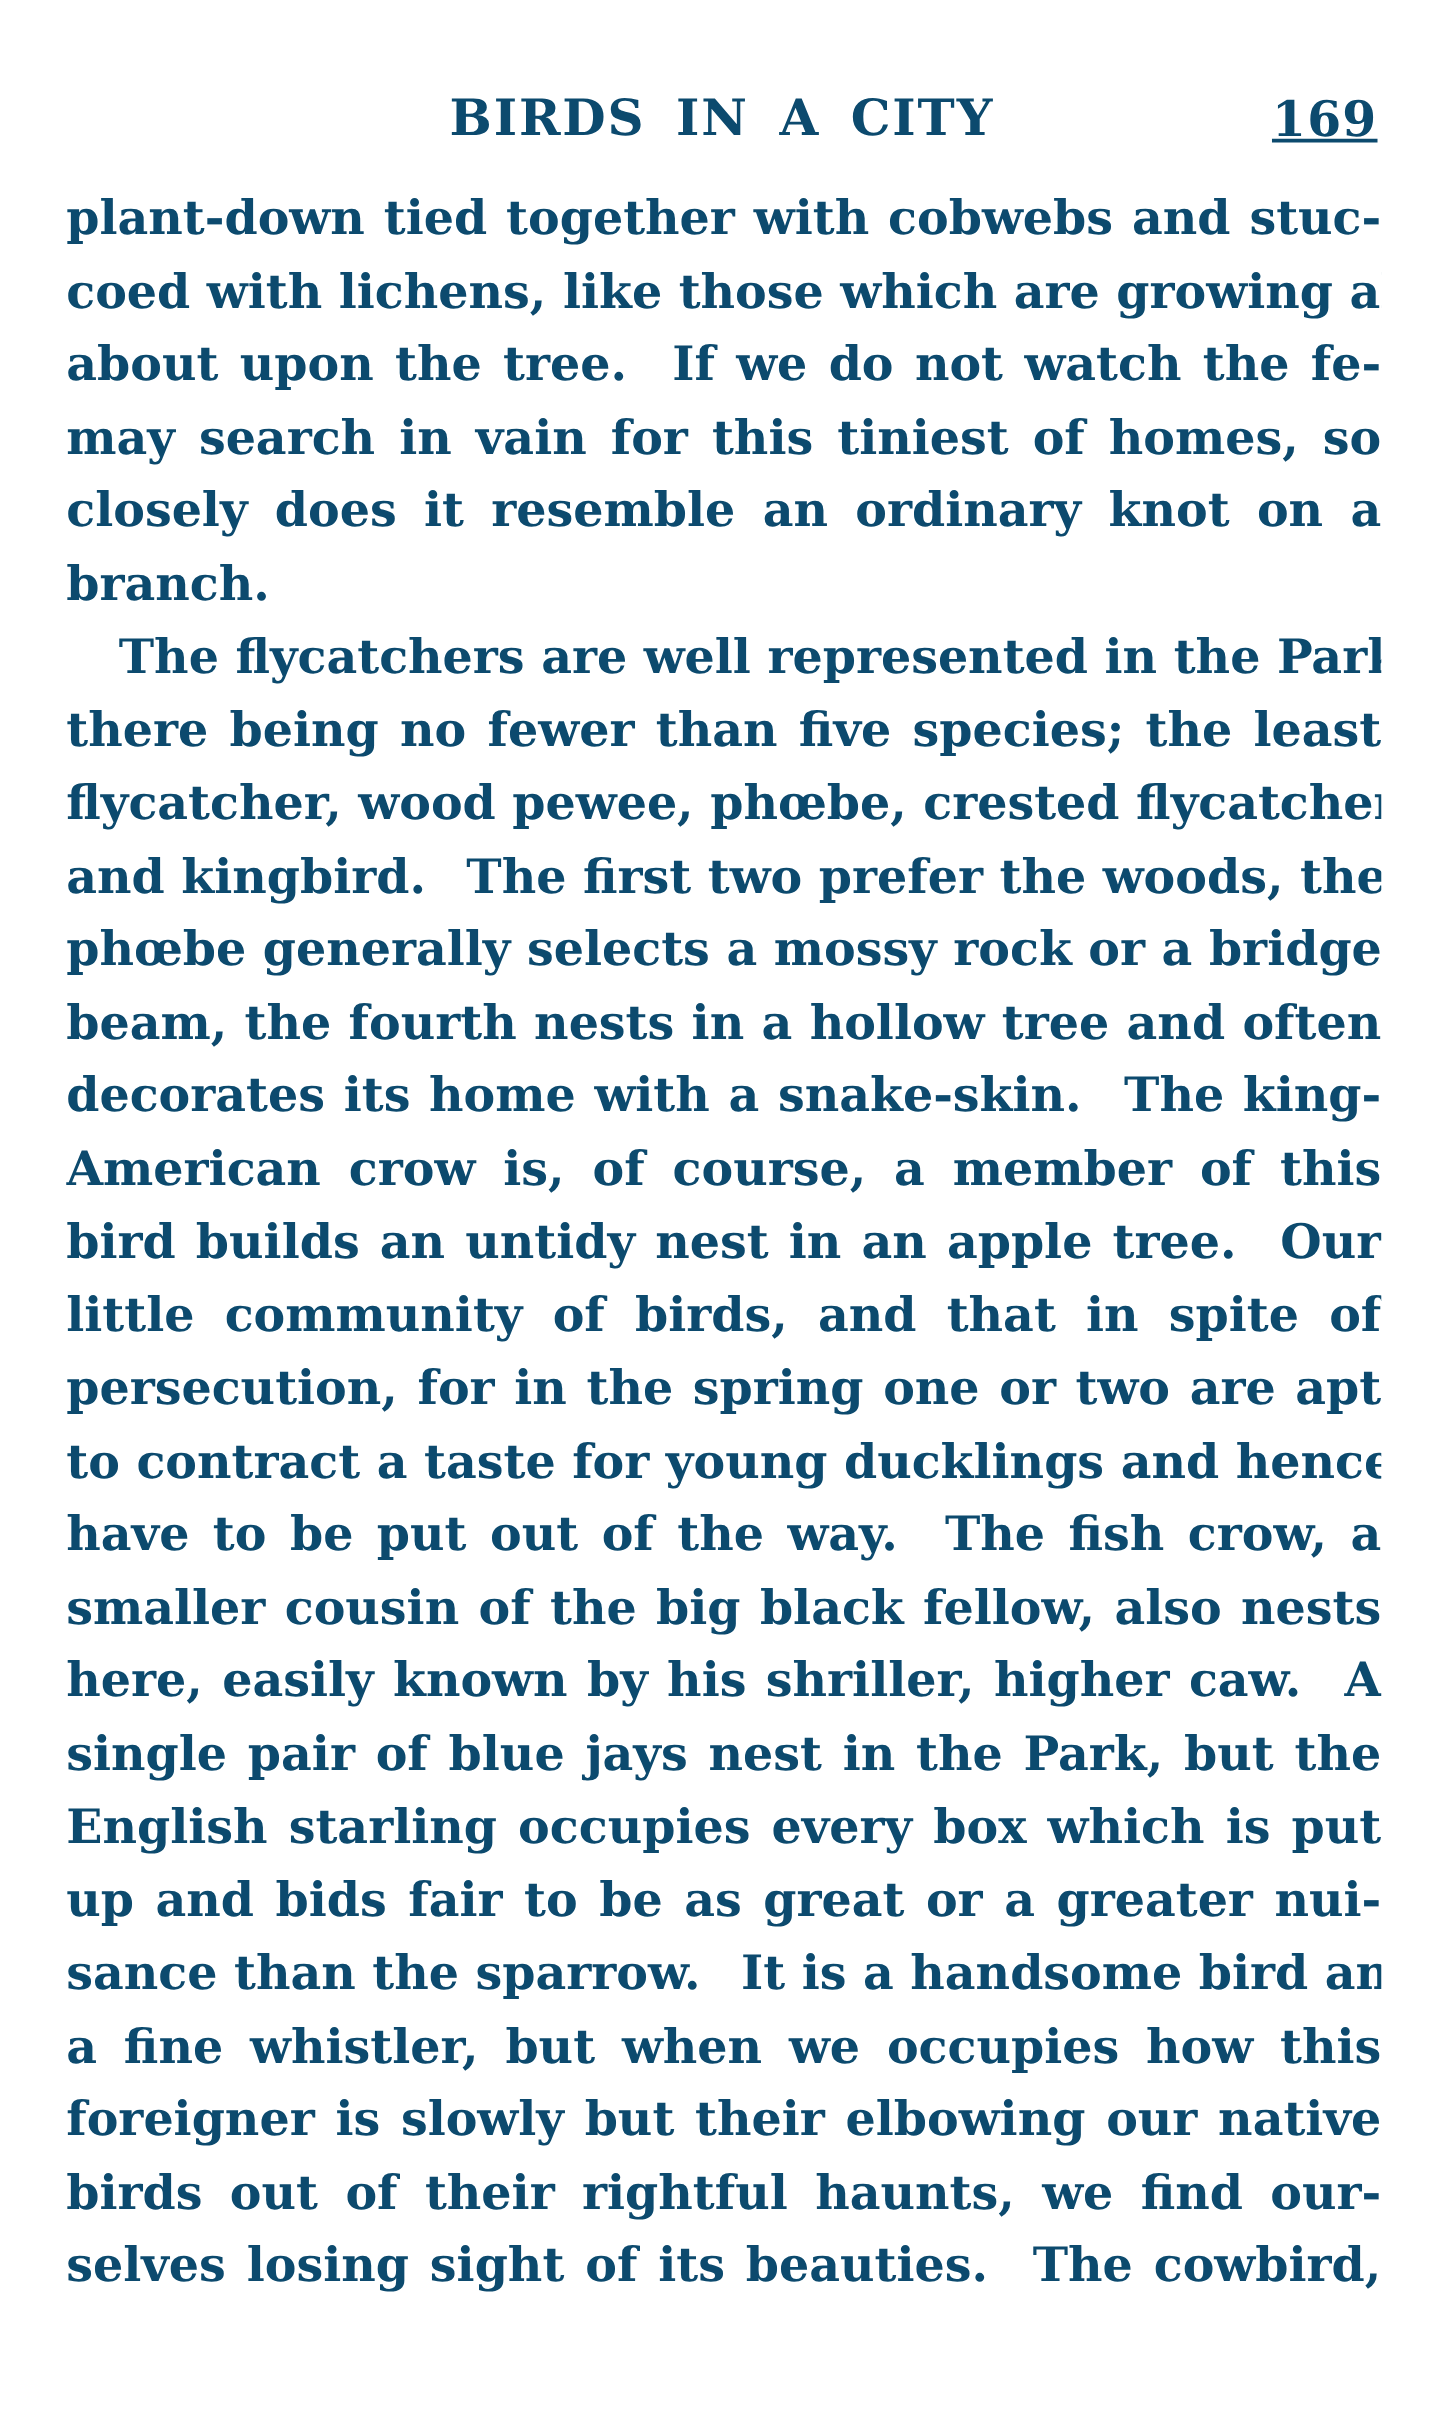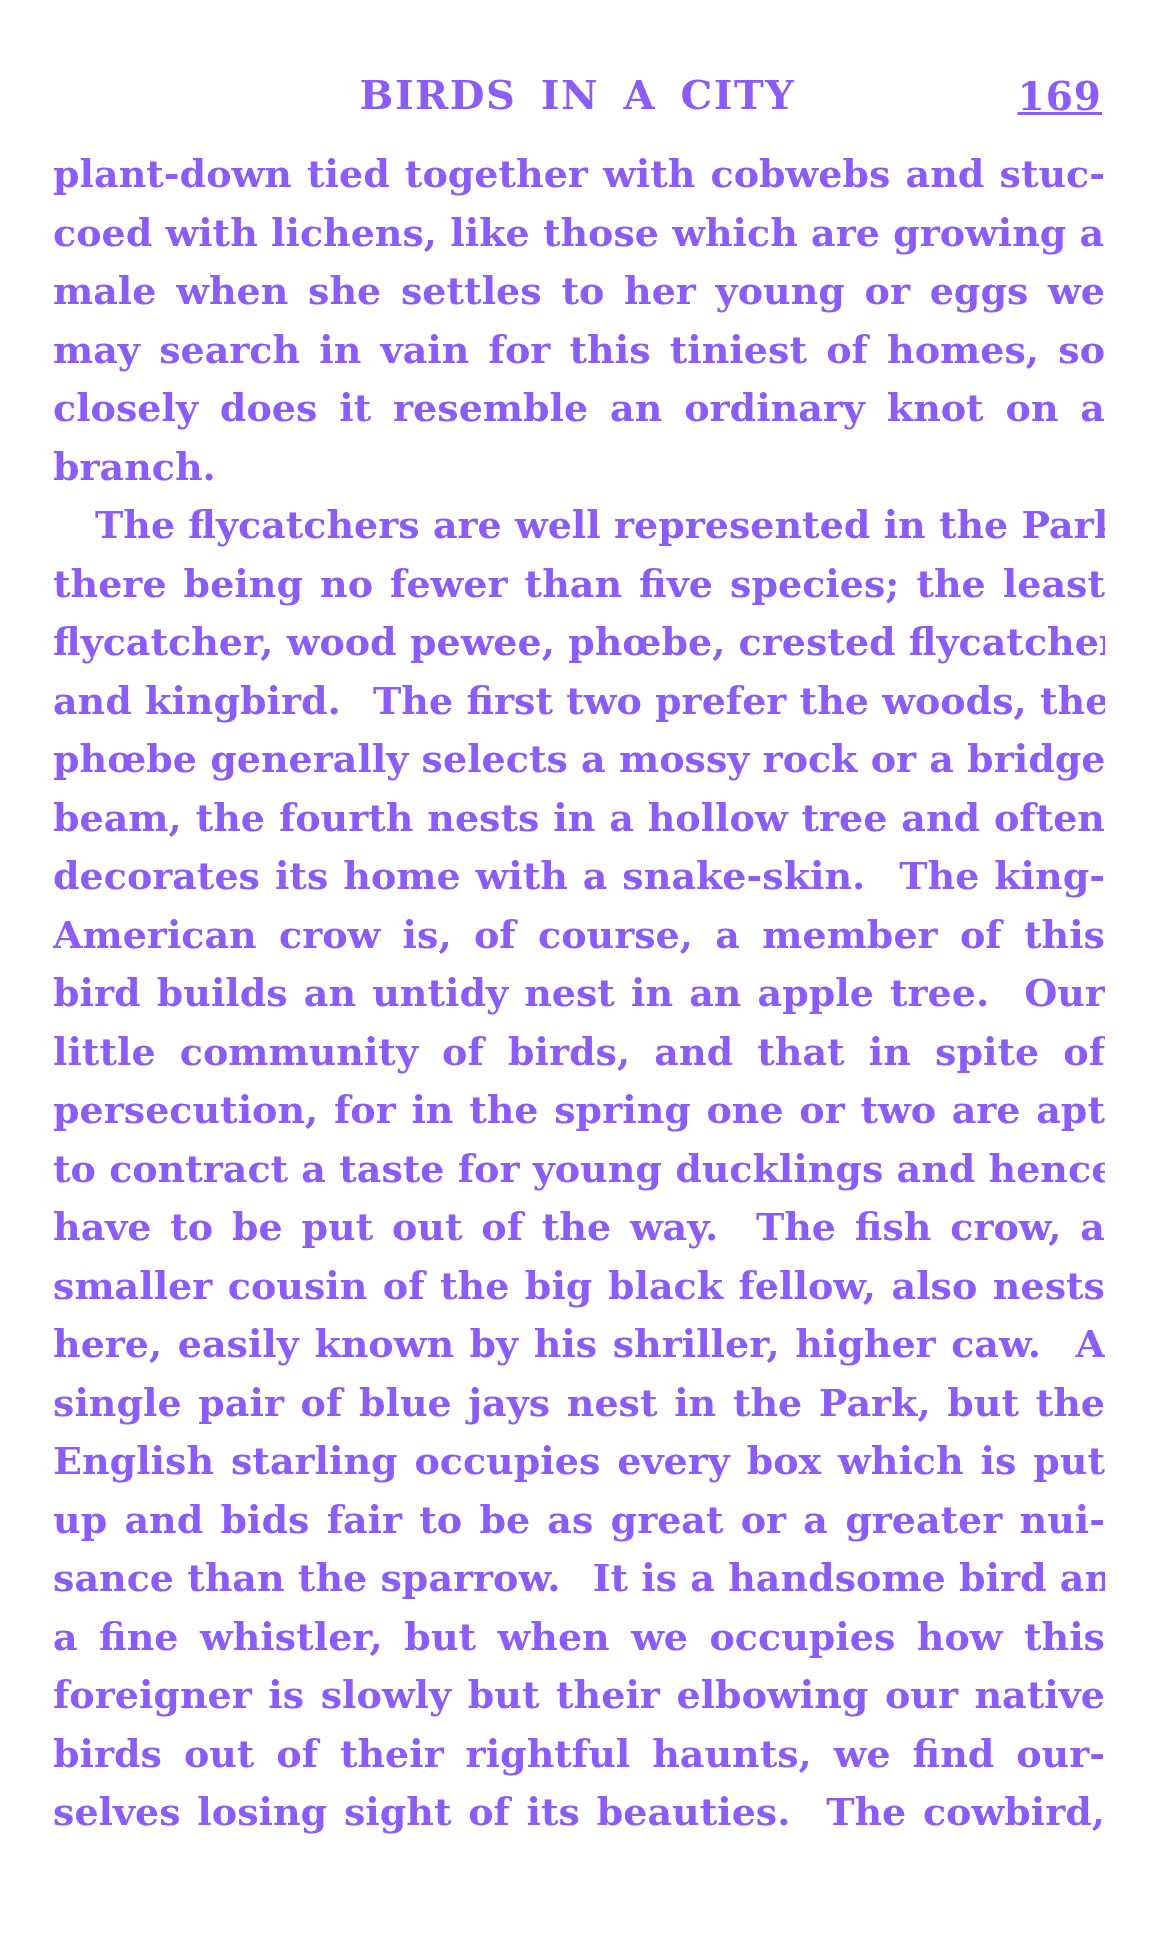--- a/index.html
+++ b/index.html
@@ -8,21 +8,21 @@
     background: #ffffff;
   }
   .page {
     position: relative;
     width: 1160px;
     height: 1947px;
     background: #ffffff;
     overflow: hidden;
     font-family: "DejaVu Serif", "Liberation Serif", serif;
     font-weight: 700;
-    color: #8b5cf6;
+    color: #0c4a6e;
   }
   .running-head {
     position: absolute;
     top: 72px;
     left: 53px;
     right: 58px;
     height: 48px;
   }
   .head-title {
     position: absolute;
@@ -71,21 +71,21 @@
 <body>
 
 <div class="page">
   <header class="running-head">
     <div class="head-title">BIRDS IN A CITY</div>
     <div class="head-page-num">169</div>
   </header>
   <main class="text-body">
       <div class="line">plant-down tied together with cobwebs and stuc-</div>
       <div class="line">coed with lichens, like those which are growing all</div>
-      <div class="line">male when she settles to her young or eggs we</div>
+      <div class="line">about upon the tree.  If we do not watch the fe-</div>
       <div class="line">may search in vain for this tiniest of homes, so</div>
       <div class="line">closely does it resemble an ordinary knot on a</div>
       <div class="line no-just">branch.</div>
       <div class="line indent">The flycatchers are well represented in the Park,</div>
       <div class="line">there being no fewer than five species; the least</div>
       <div class="line">flycatcher, wood pewee, phœbe, crested flycatcher,</div>
       <div class="line">and kingbird.  The first two prefer the woods, the</div>
       <div class="line">phœbe generally selects a mossy rock or a bridge</div>
       <div class="line">beam, the fourth nests in a hollow tree and often</div>
       <div class="line">decorates its home with a snake-skin.  The king-</div>

